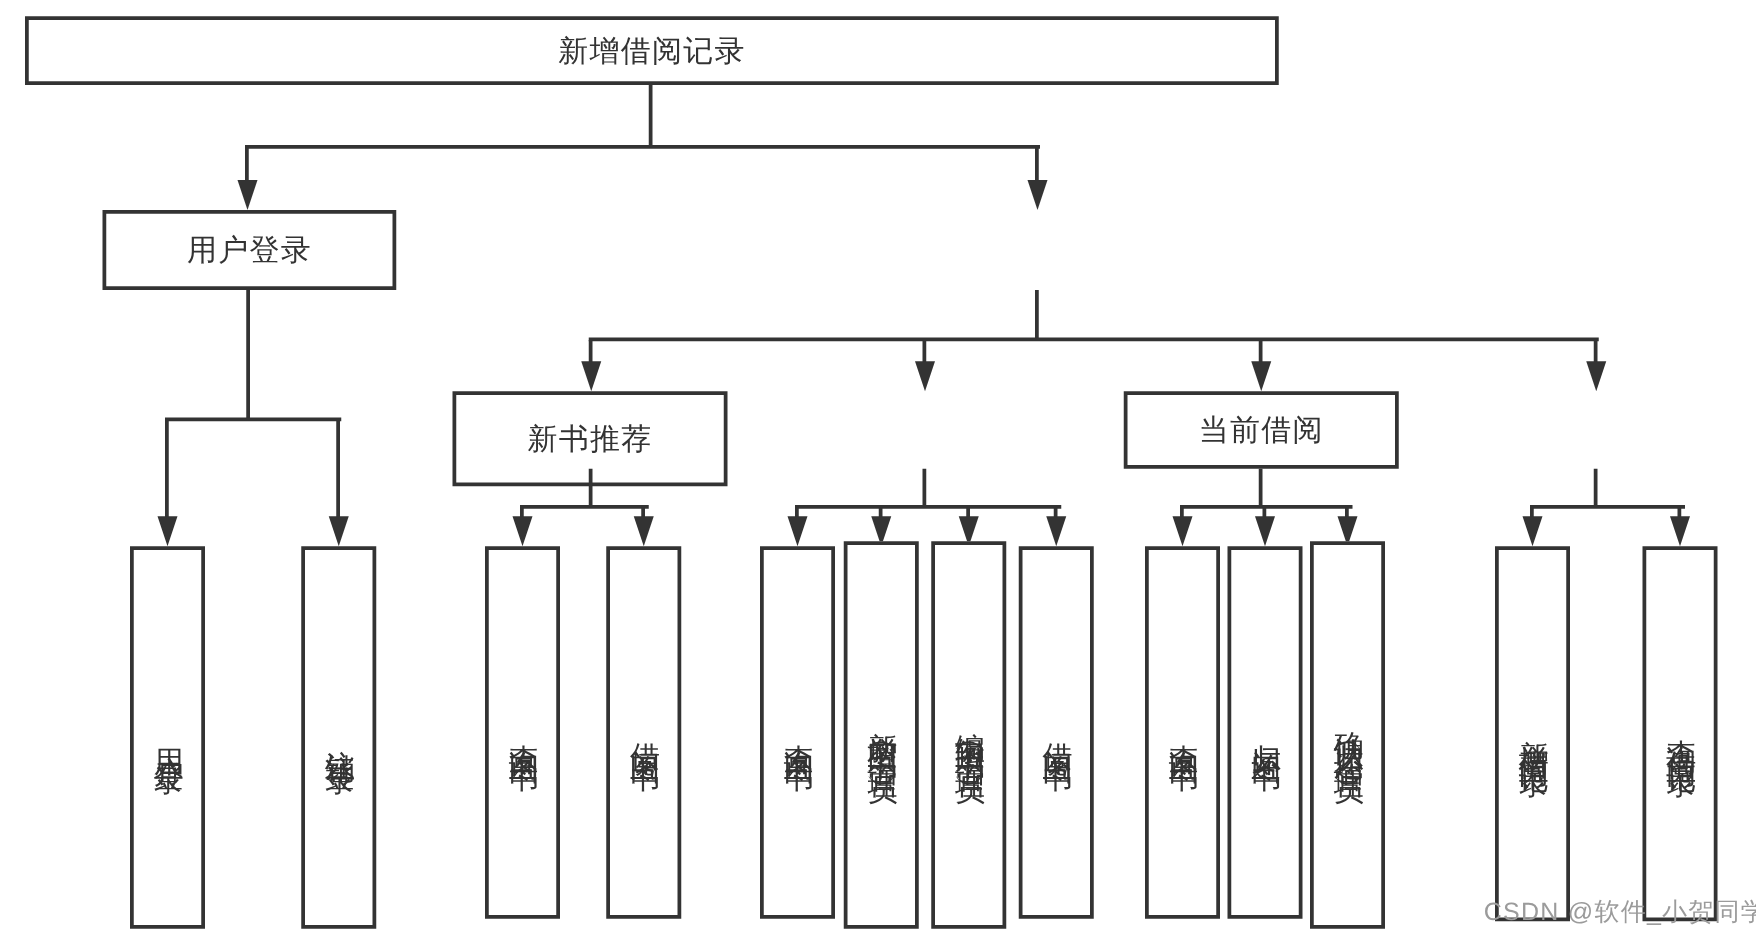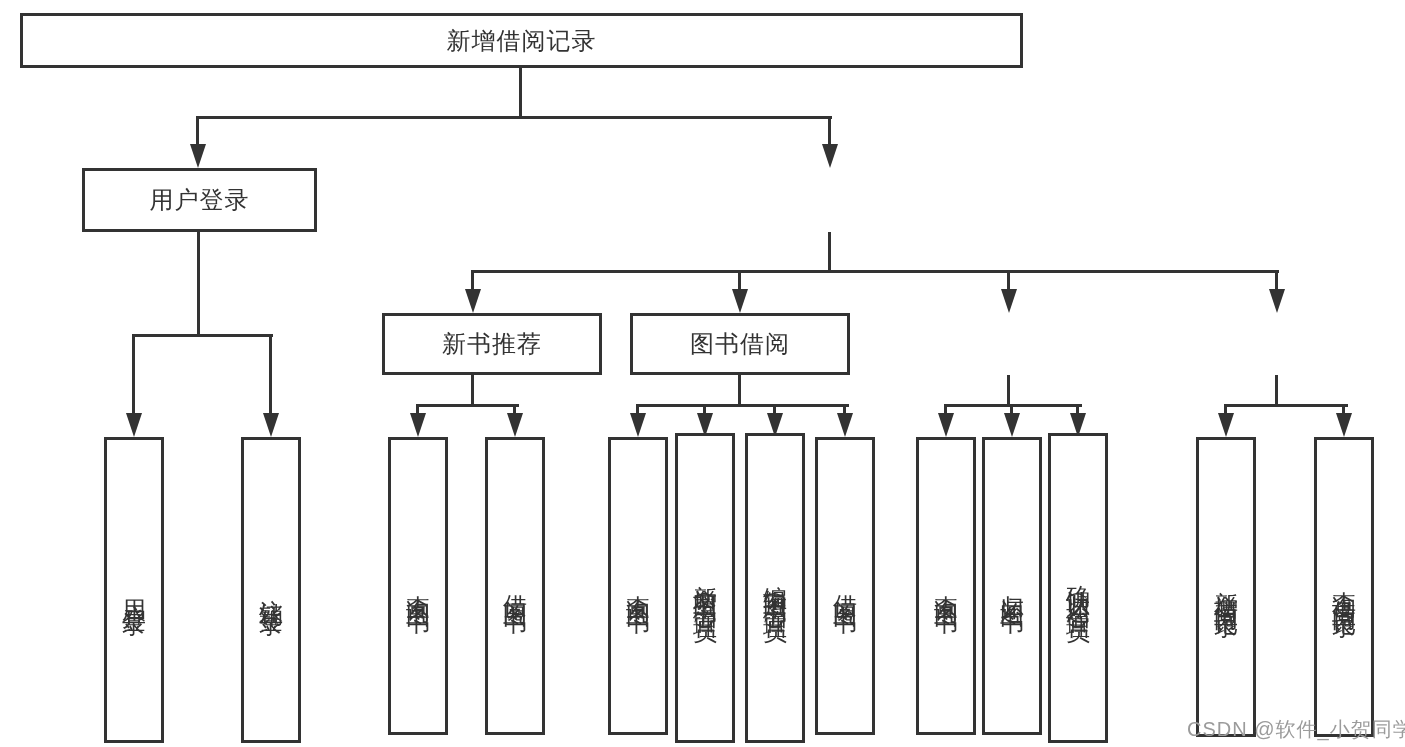--- a/index.html
+++ b/index.html
@@ -47,25 +47,25 @@
   <div class="hl" style="left:471px;top:270px;width:808px"></div>
   <div class="vl" style="left:471px;top:272px;height:20px"></div>
   <div class="ar" style="left:465px;top:289px"></div>
   <div class="vl" style="left:738px;top:272px;height:20px"></div>
   <div class="ar" style="left:732px;top:289px"></div>
   <div class="vl" style="left:1007px;top:272px;height:20px"></div>
   <div class="ar" style="left:1001px;top:289px"></div>
   <div class="vl" style="left:1275px;top:272px;height:20px"></div>
   <div class="ar" style="left:1269px;top:289px"></div>
 
-  <div class="box h" style="left:382px;top:313px;width:220px;height:62px">
+  <div class="box h" style="left:362px;top:313px;width:220px;height:76px">
     <span>新书推荐</span>
   </div>
-  <div class="box h" style="left:630px;top:313px;width:220px;height:62px">
-    <span>图书借阅</span>
+  <div class="box h" style="left:899px;top:313px;width:220px;height:62px">
+    <span>当前借阅</span>
   </div>
 
   <div class="vl" style="left:471px;top:375px;height:31px"></div>
   <div class="hl" style="left:416px;top:404px;width:103px"></div>
   <div class="vl" style="left:416px;top:406px;height:10px"></div>
   <div class="ar" style="left:410px;top:413px"></div>
   <div class="vl" style="left:513px;top:406px;height:10px"></div>
   <div class="ar" style="left:507px;top:413px"></div>
 
   <div class="vl" style="left:738px;top:375px;height:31px"></div>

